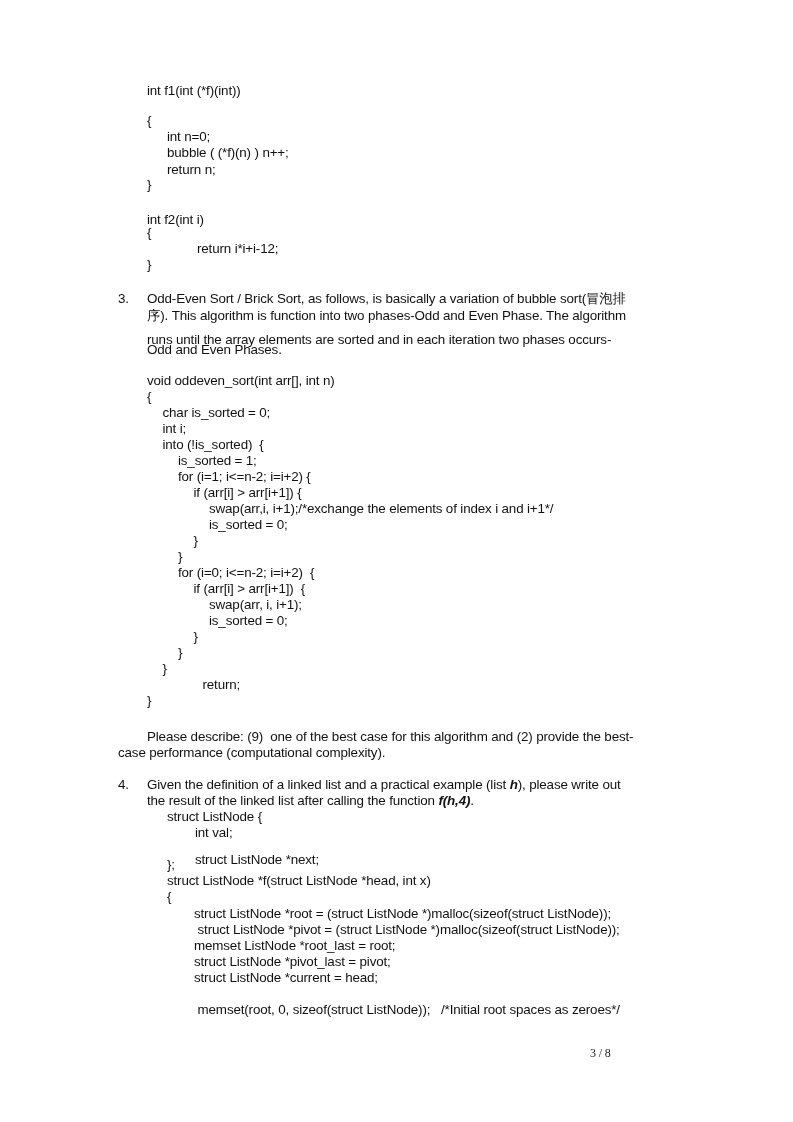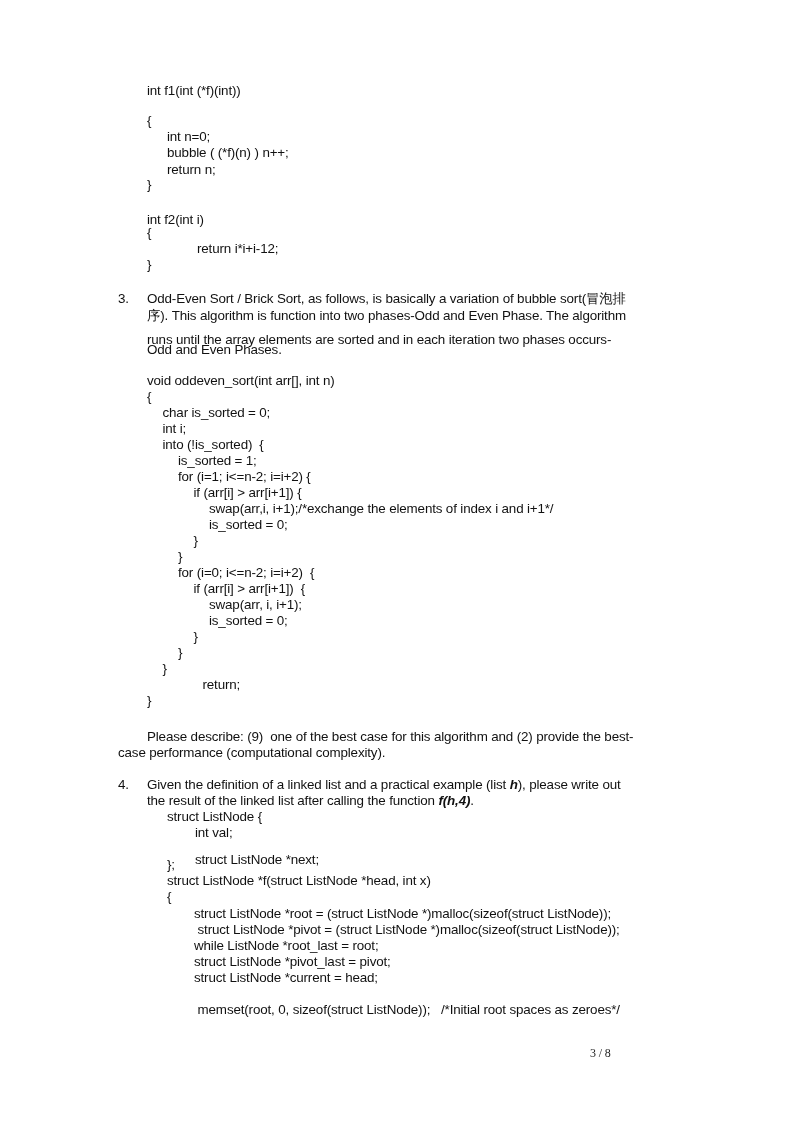--- a/index.html
+++ b/index.html
@@ -77,21 +77,21 @@
         <div class="line" style="left: 167px; top: 809px;">struct ListNode {</div>
         <div class="line" style="left: 195px; top: 825px;">int val;</div>
         <div class="line" style="left: 195px; top: 841px; margin-top: 11px;">struct ListNode *next;</div>
         <div class="line" style="left: 167px; top: 857px;">};</div>
         <div class="line" style="left: 167px; top: 873px;">struct ListNode *f(struct ListNode *head, int x)</div>
         <div class="line" style="left: 167px; top: 889px;">{</div>
       </div>
     <div id="q4-func">
         <div class="line" style="left: 194px; top: 906px;">struct ListNode *root = (struct ListNode *)malloc(sizeof(struct ListNode));</div>
         <div class="line" style="left: 194px; top: 922px;"> struct ListNode *pivot = (struct ListNode *)malloc(sizeof(struct ListNode));</div>
-        <div class="line" style="left: 194px; top: 938px;">while ListNode *root_last = root;</div>
+        <div class="line" style="left: 194px; top: 938px;">memset ListNode *root_last = root;</div>
         <div class="line" style="left: 194px; top: 954px;">struct ListNode *pivot_last = pivot;</div>
         <div class="line" style="left: 194px; top: 970px;">struct ListNode *current = head;</div>
         <div class="line" style="left: 194px; top: 986px;"></div>
         <div class="line" style="left: 194px; top: 1002px;"> memset(root, 0, sizeof(struct ListNode));   /*Initial root spaces as zeroes*/</div>
       </div>
   </div>
 
   <div class="page-number">3 / 8</div>
 </div>
 

